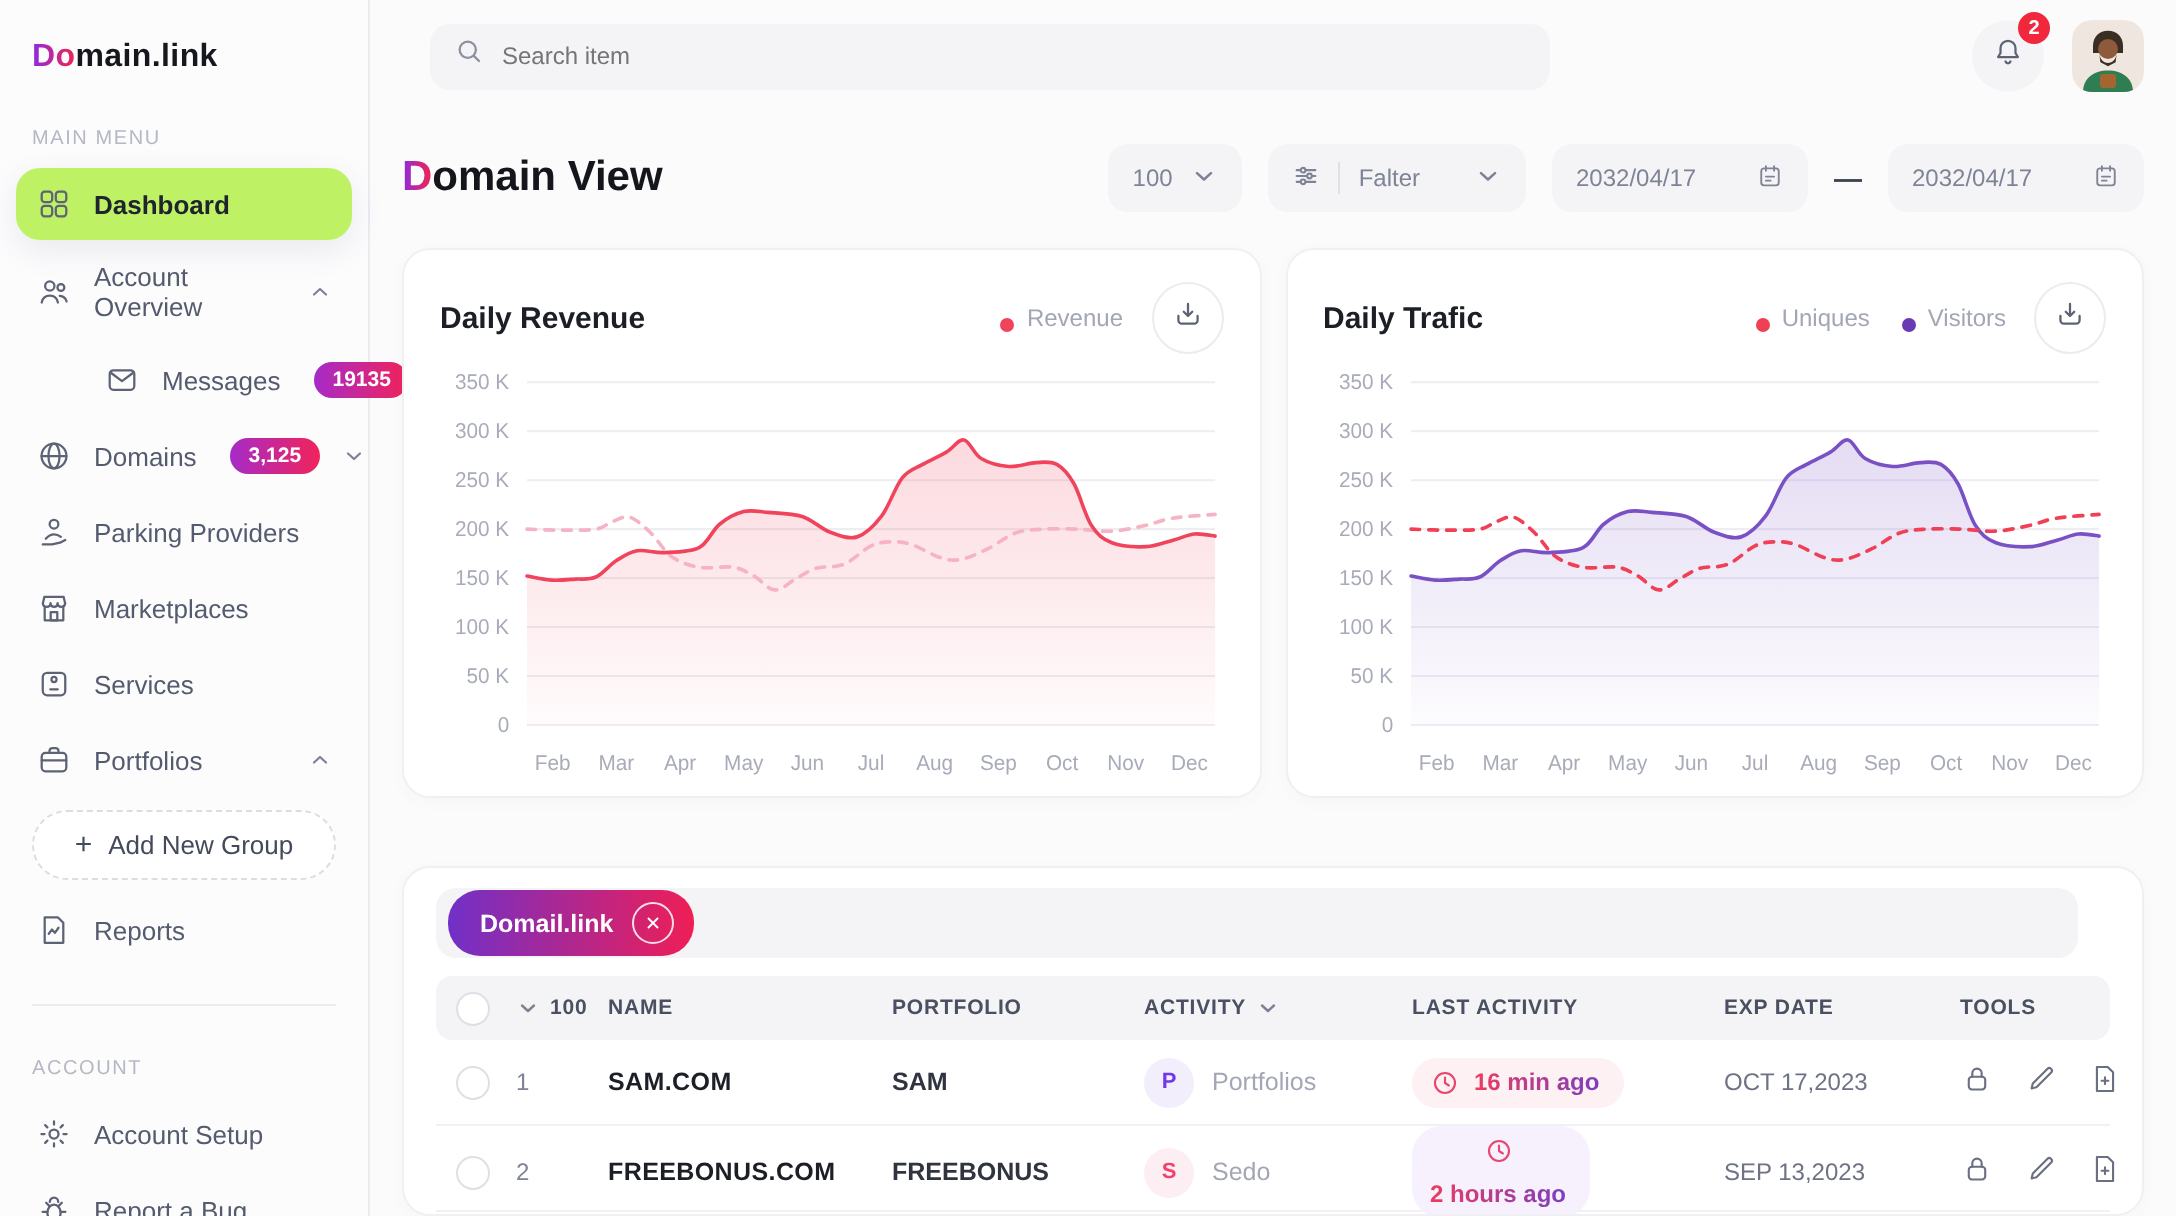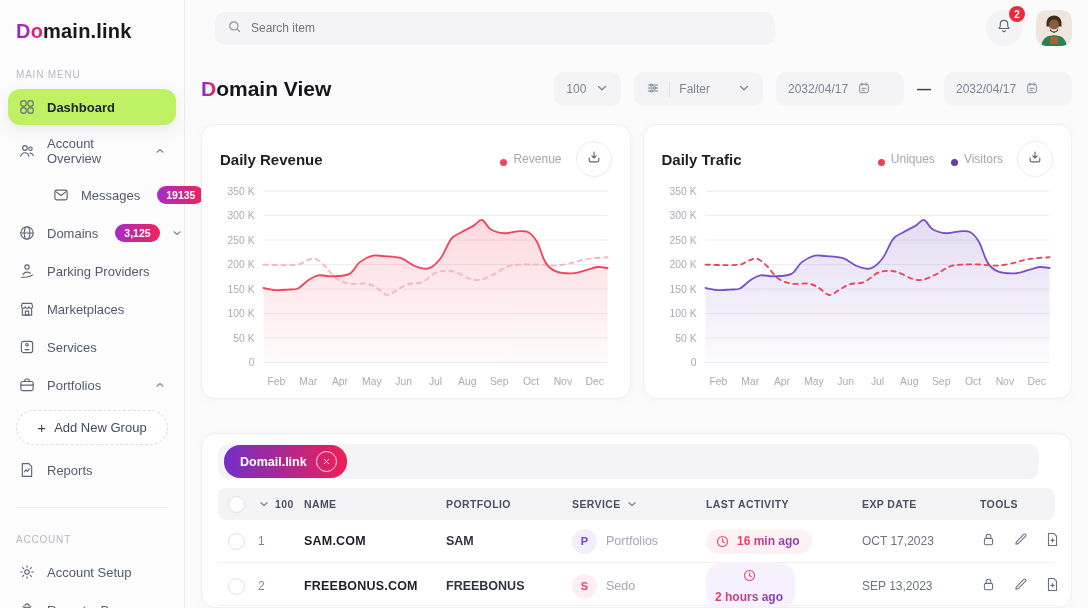--- a/index.html
+++ b/index.html
@@ -2,21 +2,21 @@
 <html><head>
 <meta charset="utf-8">
 <style>
   * { margin:0; padding:0; box-sizing:border-box; }
   html,body { width:1088px; height:608px; overflow:hidden; }
   body { font-family:"Liberation Sans", sans-serif; background:#fbfbfc; color:#2b2f3a; }
   .app { display:flex; width:1088px; height:608px; }
 
   
   aside { width:185px; min-width:185px; background:#fcfcfd; border-right:1px solid #ebecf0; padding-top:16px; }
-  .logo { font-size:20px; font-weight:bold; padding:4px 16px 0; letter-spacing:.2px; color:#17181d; cursor:pointer; }
+  .logo { font-size:16px; font-weight:bold; padding:4px 16px 0; letter-spacing:.2px; color:#17181d; cursor:pointer; }
   .grad { background:linear-gradient(90deg,#8a2be2 0%,#c9268c 55%,#ef2456 100%);
           -webkit-background-clip:text; background-clip:text; color:transparent; }
   .section-label { font-size:10px; letter-spacing:.8px; color:#b5b8c4; padding:0 16px; margin:26px 0 8px; }
   nav { display:flex; flex-direction:column; }
   .nav-item { display:flex; align-items:center; gap:11px; margin:1px 8px; padding:9px 10px;
               border-radius:12px; font-size:13px; color:#545b6e; cursor:pointer; }
   .nav-item.active { background:#bef264; box-shadow:0 5px 16px rgba(70,70,110,.10); color:#20242e; font-weight:bold; }
   .nav-item.indent { margin-left:42px; }
   .nav-item .icon { display:inline-flex; color:#5d6375; }
   .icon svg { width:18px; height:18px; }
@@ -47,21 +47,21 @@
   .avatar { width:36px; height:36px; border-radius:10px; overflow:hidden; cursor:pointer; }
 
   .page-head { display:flex; align-items:center; margin-top:16px; }
   .page-title { font-size:21px; font-weight:bold; color:#15161c; }
   .head-controls { margin-left:auto; display:flex; align-items:center; gap:13px; }
   .ctrl { background:#f4f4f6; border-radius:10px; height:34px; display:flex; align-items:center; gap:9px;
           padding:0 12px; font-size:12px; color:#7e8396; cursor:pointer; }
   .ctrl svg { width:14px; height:14px; }
   .ctrl .vdiv { width:1px; height:16px; background:#dfe0e6; }
   .range-dash { color:#3c4150; font-weight:bold; font-size:14px; }
-  .date-ctrl { width:128px; justify-content:flex-start; }
+  .date-ctrl { width:128px; justify-content:space-between; }
 
   
   .charts-row { display:flex; gap:12px; margin-top:18px; }
   .card { background:#fff; border:1px solid #f0f0f4; border-radius:14px; box-shadow:0 2px 8px rgba(90,90,120,.03); }
   .chart-card { flex:1; height:275px; padding:16px 18px 8px; }
   .chart-head { display:flex; align-items:center;gap:24px; }
   .chart-title { font-size:15px; font-weight:bold; color:#1d1f27; }
   .chart-right { margin-left:auto; display:flex; align-items:center; gap:14px; }
   .legend { display:flex; align-items:center; gap:16px; }
   .legend-item { display:flex; align-items:flex-end; gap:6px; font-size:12px; color:#a3a6b4; }
@@ -490,21 +490,21 @@
           <span class="chev">
             <svg viewBox="0 0 24 24" fill="none" stroke="currentColor" stroke-width="2.4" stroke-linecap="round" stroke-linejoin="round">
                 <path d="M6 9.5l6 5.5 6-5.5"></path>
               </svg>
           </span>
           <span>100</span>
         </span>
         <span class="th">NAME</span>
         <span class="th">PORTFOLIO</span>
         <span class="th">
-          <span>SERVICE</span>
+          <span>ACTIVITY</span>
           <span class="chev">
             <svg viewBox="0 0 24 24" fill="none" stroke="currentColor" stroke-width="2.4" stroke-linecap="round" stroke-linejoin="round">
                 <path d="M6 9.5l6 5.5 6-5.5"></path>
               </svg>
           </span>
         </span>
         <span class="th">LAST ACTIVITY</span>
         <span class="th">EXP DATE</span>
         <span class="th">TOOLS</span>
       </div>

